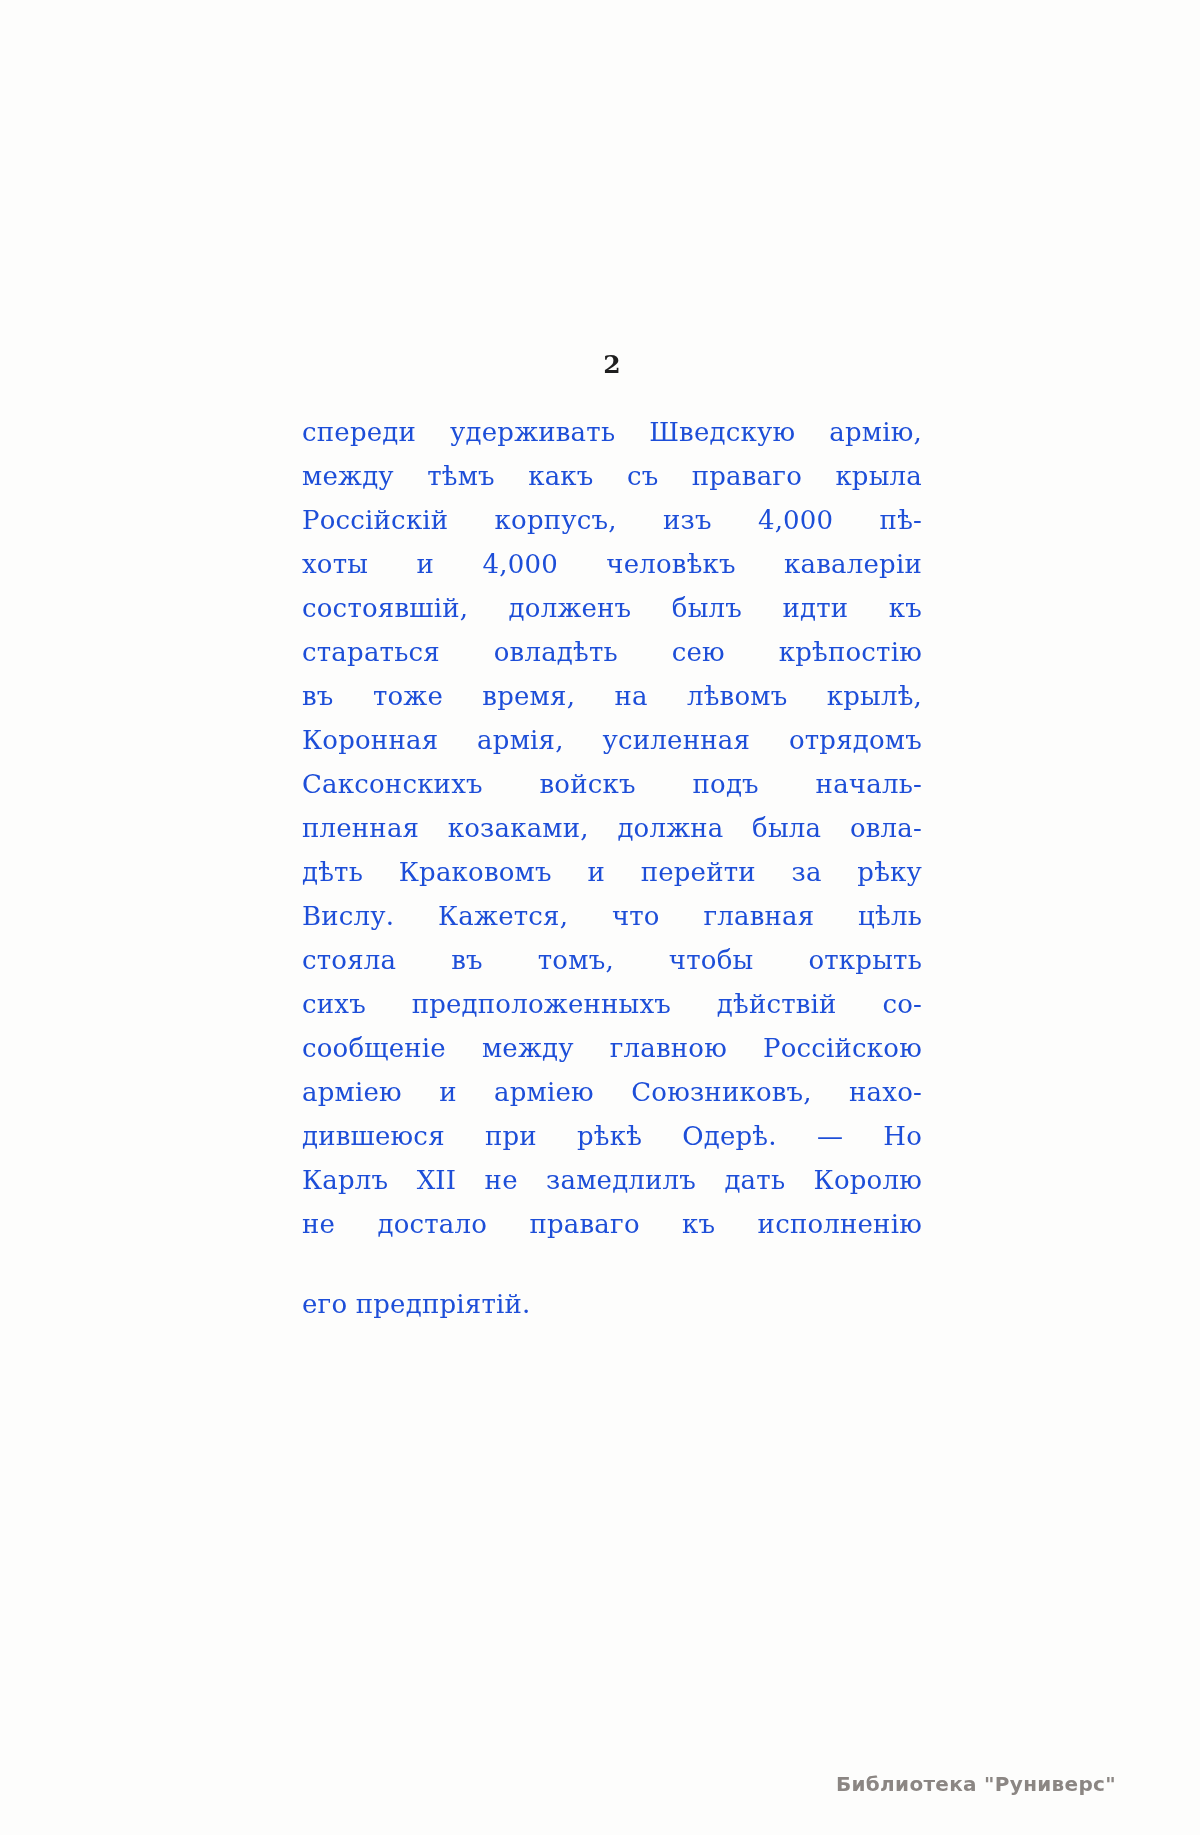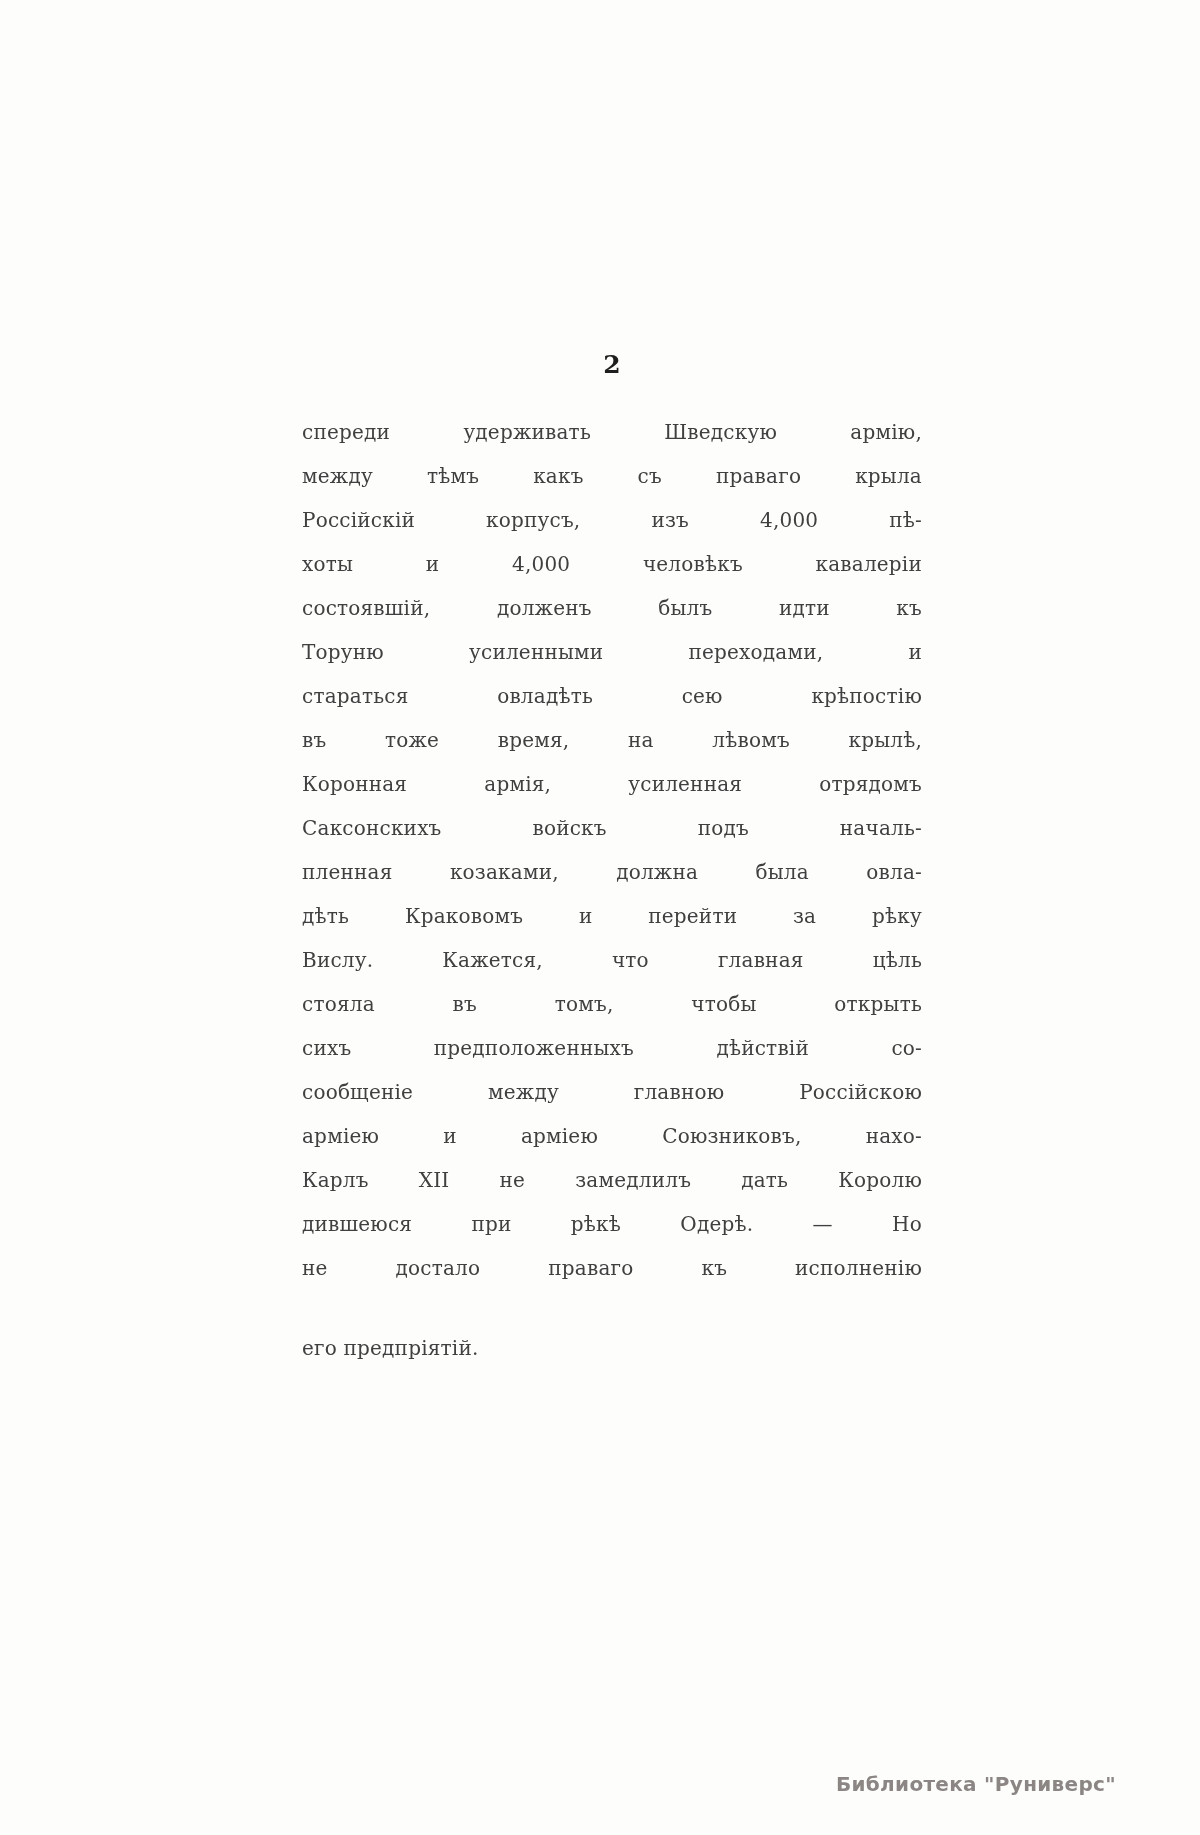--- a/index.html
+++ b/index.html
@@ -28,23 +28,23 @@
     font-size: 25px;
     font-weight: bold;
     color: #1e1e1e;
   }
   .text-block {
     position: absolute;
     top: 410px;
     left: 302px;
     width: 620px;
     font-family: "DejaVu Serif", serif;
-    font-size: 20px;
+    font-size: 26px;
     line-height: 44px;
-    color: #404040;
+    color: #1d4ed8;
   }
   .text-block .line {
     text-align: justify;
     text-align-last: justify;
     white-space: normal;
     letter-spacing: 0.2px;
   }
   .text-block .line.last {
     text-align: left;
     text-align-last: left;
@@ -67,33 +67,32 @@
 <div class="scan-page">
 
   <div class="page-number">2</div>
 
   <div class="text-block">
       <div class="line">спереди удерживать Шведскую армію,</div>
       <div class="line">между тѣмъ какъ съ праваго крыла</div>
       <div class="line">Россійскій корпусъ, изъ 4,000 пѣ-</div>
       <div class="line">хоты и 4,000 человѣкъ кавалеріи</div>
       <div class="line">состоявшій, долженъ былъ идти къ</div>
-      <div class="line">Торуню усиленными переходами, и</div>
       <div class="line">стараться овладѣть сею крѣпостію</div>
       <div class="line">въ тоже время, на лѣвомъ крылѣ,</div>
       <div class="line">Коронная армія, усиленная отрядомъ</div>
       <div class="line">Саксонскихъ войскъ подъ началь-</div>
       <div class="line">пленная козаками, должна была овла-</div>
       <div class="line">дѣть Краковомъ и перейти за рѣку</div>
       <div class="line">Вислу. Кажется, что главная цѣль</div>
       <div class="line">стояла въ томъ, чтобы открыть</div>
       <div class="line">сихъ предположенныхъ дѣйствій со-</div>
       <div class="line">сообщеніе между главною Россійскою</div>
       <div class="line">арміею и арміею Союзниковъ, нахо-</div>
+      <div class="line">дившеюся при рѣкѣ Одерѣ. — Но</div>
       <div class="line">Карлъ XII не замедлилъ дать Королю</div>
-      <div class="line">дившеюся при рѣкѣ Одерѣ. — Но</div>
       <div class="line">не достало праваго къ исполненію</div>
       <div class="line last">его предпріятій.</div>
     </div>
 
   <div class="watermark">Библиотека "Руниверс"</div>
 
 </div>
 
 </body></html>

